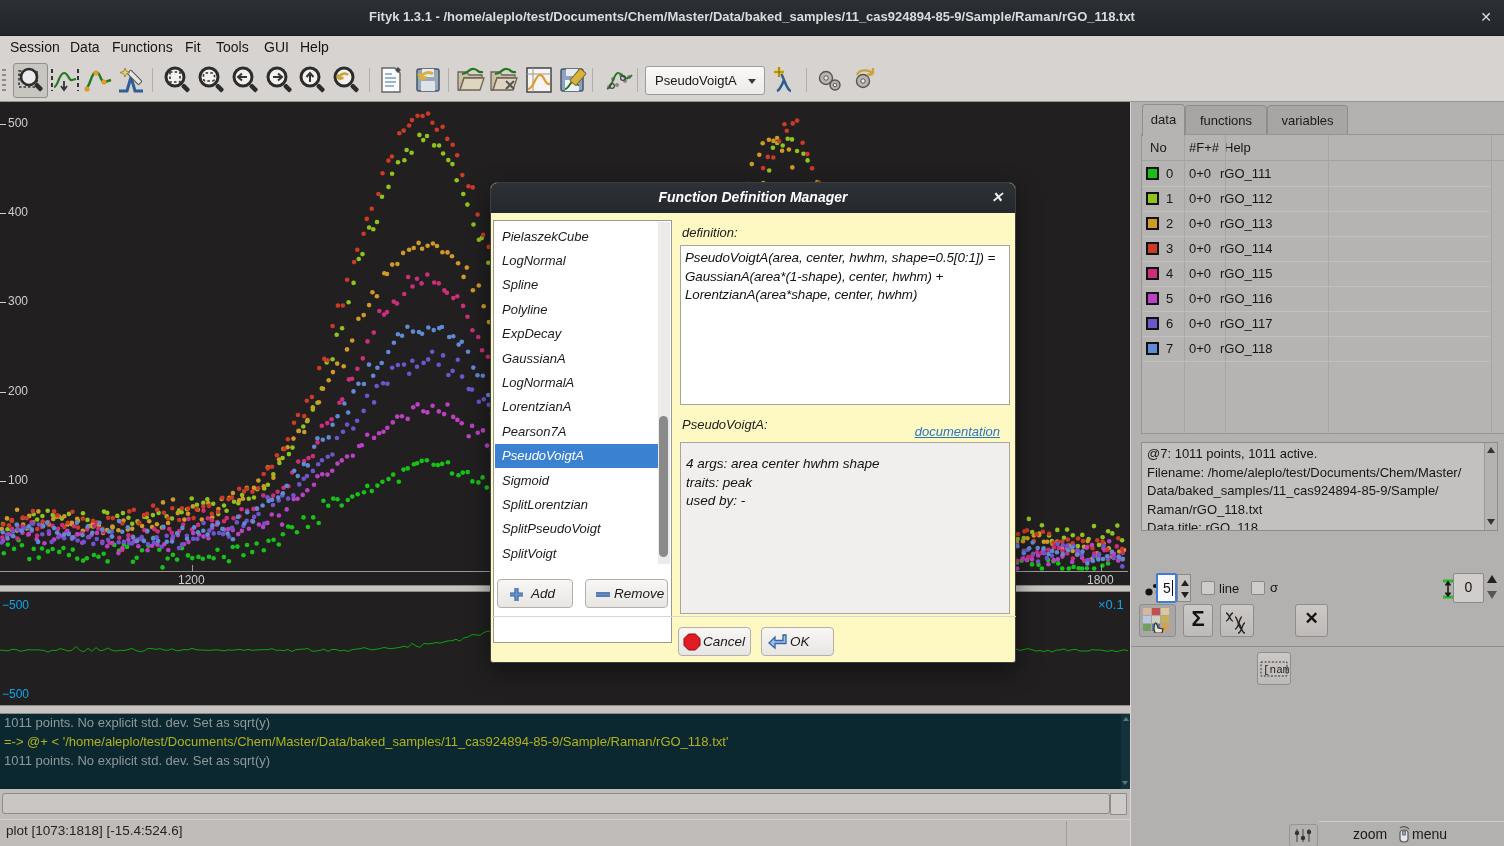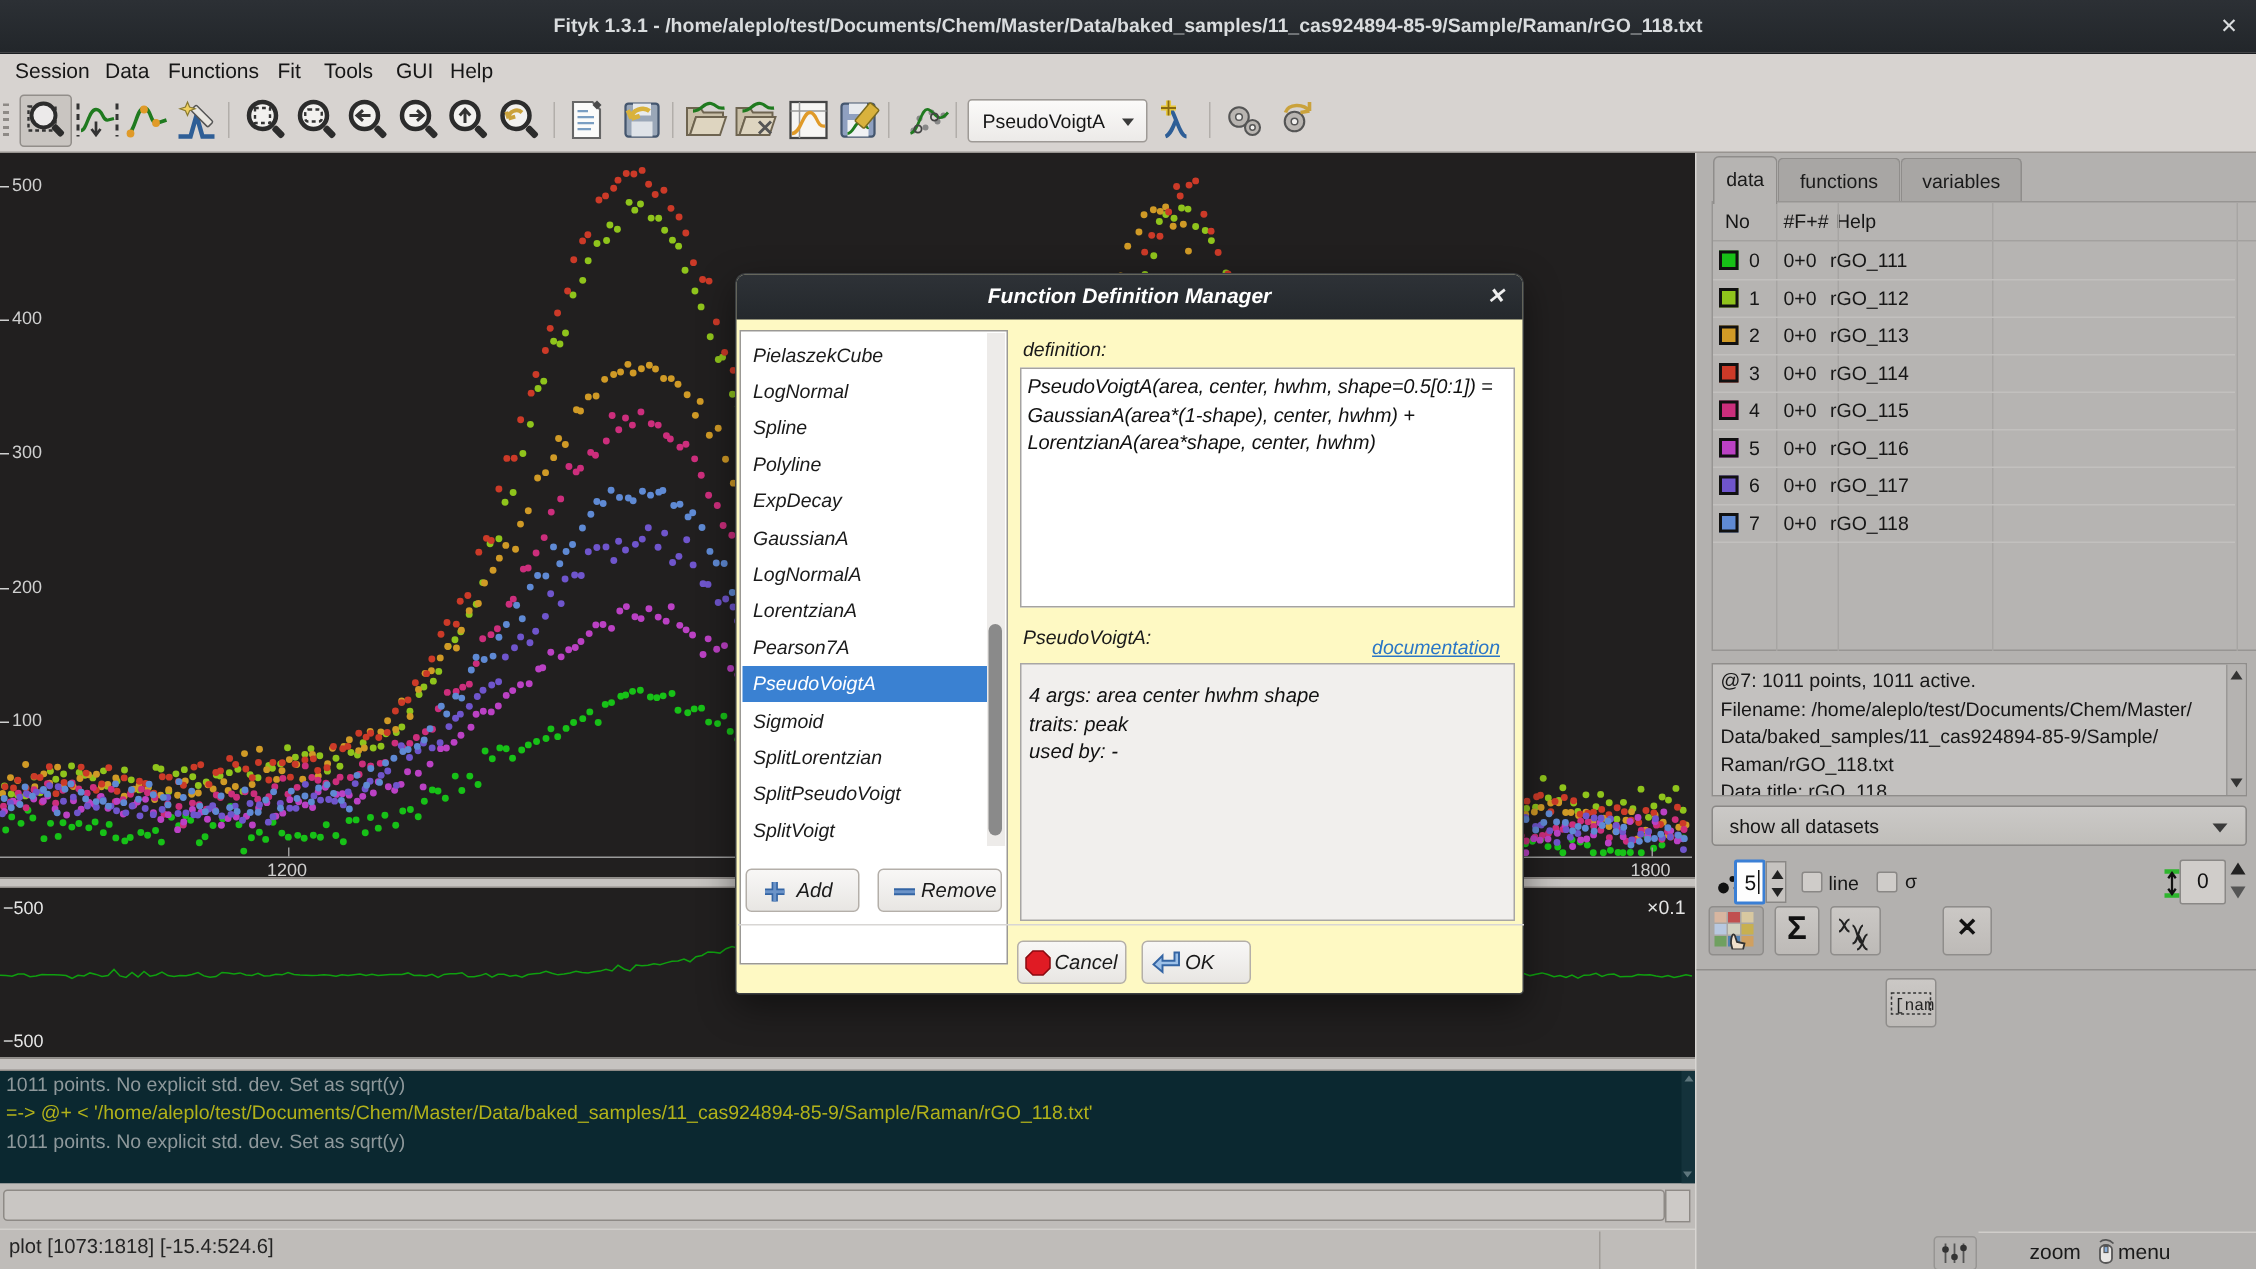--- a/index.html
+++ b/index.html
@@ -26,21 +26,21 @@
 
 #plot{left:0;top:102px;width:1130px;height:483px;background:#211f1f;}
 #plot circle{r:2.3px;}
 #plot .ylab{position:absolute;left:8px;color:#cfcfcf;font-size:12px;}
 #plot .ytick{position:absolute;left:0;width:6px;height:1px;background:#cfcfcf;}
 #plot .xlab{position:absolute;color:#cfcfcf;font-size:12px;top:471px;}
 #plot .xaxis{position:absolute;left:0;top:469px;width:1128px;height:1px;background:#9a9a9a;}
 #plot .xtick{position:absolute;top:463px;width:1px;height:6px;background:#9a9a9a;}
 #psplit{left:0;top:585px;width:1130px;height:7px;background:#c6c3c0;border-top:1px solid #8e8a86;border-bottom:1px solid #8e8a86;}
 
-#aux{left:0;top:592px;width:1130px;height:113px;background:#211f1f;color:#e5e5e5;font-size:12px;}
+#aux{left:0;top:592px;width:1130px;height:113px;background:#211f1f;color:#0ea5e9;font-size:12px;}
 #asplit{left:0;top:705px;width:1130px;height:9px;background:#c6c3c0;border-top:1px solid #8e8a86;border-bottom:1px solid #8e8a86;}
 
 #console{left:0;top:714px;width:1130px;height:75px;background:#0b2830;font-size:13px;white-space:nowrap;}
 #console div{position:absolute;left:4px;color:#8e989b;}
 #console .y{color:#b2b21a;}
 #conscroll{left:1121px;top:714px;width:9px;height:75px;background:#14323b;}
 
 #inputrow{left:0;top:789px;width:1130px;height:57px;background:#bfbcb9;}
 #infield{left:2px;top:4px;width:1108px;height:21px;background:#c9c6c3;border:1px solid #8e8a86;border-radius:3px;}
 #inspin{left:1110px;top:4px;width:17px;height:22px;background:#cdcac7;border:1px solid #8e8a86;}
@@ -2157,24 +2157,20 @@
         <span style="position:absolute;left:24px;top:4px">7</span>
         <span style="position:absolute;left:47px;top:4px">0+0</span>
         <span style="position:absolute;left:78px;top:4px">rGO_118</span>
       </div>
 </div>
 <div id="infobox" class="abs">@7: 1011 points, 1011 active.<br>Filename: /home/aleplo/test/Documents/Chem/Master/<br>Data/baked_samples/11_cas924894-85-9/Sample/<br>Raman/rGO_118.txt<br>Data title: rGO_118</div>
 <div id="infoscroll" class="abs">
       <span class="spinarr" style="left:2px;top:4px;border-left:4px solid transparent;border-right:4px solid transparent;border-bottom:6px solid #333"></span>
       <span class="spinarr" style="left:2px;top:76px;border-left:4px solid transparent;border-right:4px solid transparent;border-top:6px solid #333"></span>
     </div>
-<div id="dscombo" class="abs">
-      <span style="position:absolute;left:11px;top:5px">show all datasets</span>
-      <span class="arr" style="position:absolute;right:12px;top:11px;width:0;height:0;border-left:5px solid transparent;border-right:5px solid transparent;border-top:6px solid #3a3a3a"></span>
-    </div>
 <div id="ctrl" class="abs">
 <svg class="abs" style="left:14px;top:8px" width="14" height="16">
         <circle cx="4" cy="11" r="3.6" fill="#111"></circle>
         <circle cx="10" cy="5" r="2" fill="#111"></circle>
         <circle cx="12" cy="11" r="1.3" fill="#111"></circle>
       </svg>
 <div class="abs" style="left:25px;top:0;width:21px;height:30px;background:#fdfdfd;border:2px solid #3a7fd5;border-radius:2px;font-size:14px;color:#111;padding:5px 0 0 5px">5<span style="border-left:1px solid #111;margin-left:1px"></span></div>
 <div class="abs" style="left:46px;top:1px;width:14px;height:28px;background:#c6c3c0;border:1px solid #8a8886">
 <span class="spinarr" style="left:3px;top:5px;border-bottom:6px solid #222"></span>
 <span class="spinarr" style="left:3px;top:17px;border-top:6px solid #222"></span>

